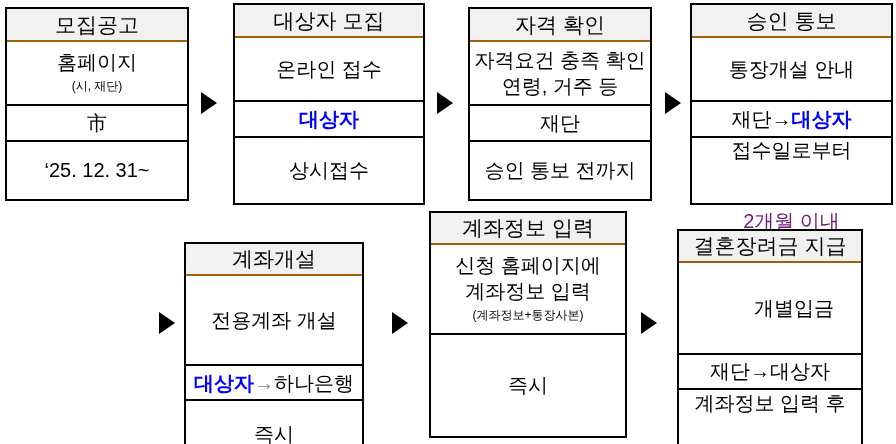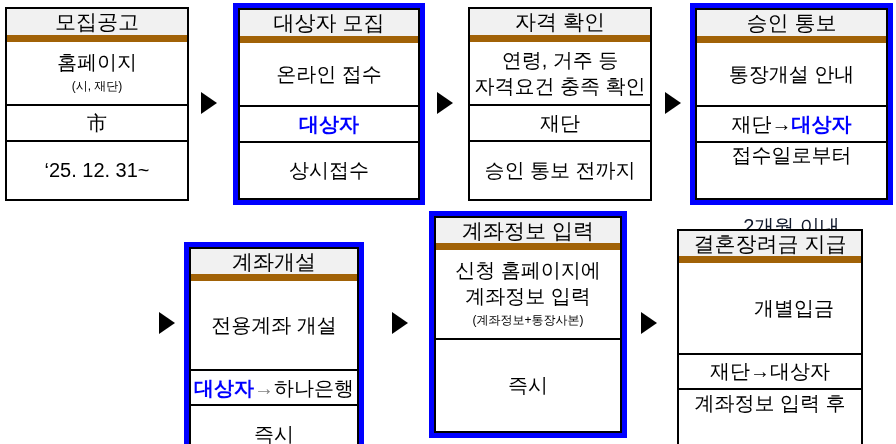--- a/index.html
+++ b/index.html
@@ -8,37 +8,36 @@
     width:896px;height:444px;
     background:#ffffff;
     font-family:"Liberation Sans","DejaVu Sans",sans-serif;
     color:#000;
     overflow:hidden;
   }
   
   .bluewrap{
     position:absolute;
     background:#0000ff;
-    padding:5px;
     box-sizing:border-box;
   }
   .box{
     box-sizing:border-box;
     border:2px solid #000;
     background:#ffffff;
     display:flex;
     flex-direction:column;
     width:100%;height:100%;
   }
   .box.abs{position:absolute;}
   
   .hdr{
     box-sizing:border-box;
     background:#f1f1f1;
-    border-bottom:7px solid #a16207;
+    border-bottom:2px solid #a16207;
     display:flex;align-items:center;justify-content:center;
     font-size:21px;
     flex:0 0 auto;
     white-space:nowrap;
   }
   .sec{
     box-sizing:border-box;
     display:flex;flex-direction:column;align-items:center;justify-content:center;
     font-size:20px;
     flex:0 0 auto;
@@ -51,21 +50,21 @@
   .small{font-size:12px;line-height:22px;}
   
   .r1 .hdr{height:33px;}
   .r1 .s2{height:62px;}
   .r1 .s3{height:36px;}
   .r2 .hdr{height:32px;}
   .r2 .s2{height:88px;}
   .r2 .s3{height:35px;}
   
   .t-blue{color:#0000ff;font-weight:bold;}
-  .t-red{color:#0f172a;margin-top:46px;}
+  .t-red{color:#701a75;margin-top:46px;}
   .t-gray{color:#808080;}
   
   .flow-arrow{
     position:absolute;
     width:0;height:0;
     border-top:11px solid transparent;
     border-bottom:11px solid transparent;
     border-left:16px solid #000;
   }
 </style>
@@ -93,22 +92,22 @@
       <div class="sec s3 divided t-blue">대상자</div>
       <div class="sec grow divided">상시접수</div>
     </div>
   </div>
 
   <div class="flow-arrow" style="left:437px;top:92px;"></div>
 
   <div class="box abs r1" style="left:468px;top:7px;width:184px;height:194px;">
     <div class="hdr">자격 확인</div>
     <div class="sec s2">
+      <div class="ln">자격요건 충족 확인</div>
       <div class="ln">연령, 거주 등</div>
-      <div class="ln">자격요건 충족 확인</div>
     </div>
     <div class="sec s3 divided">재단</div>
     <div class="sec grow divided">승인 통보 전까지</div>
   </div>
 
   <div class="flow-arrow" style="left:665px;top:92px;"></div>
 
   <div class="bluewrap r1" style="left:690px;top:3px;width:203px;height:202px;">
     <div class="box">
       <div class="hdr">승인 통보</div>

